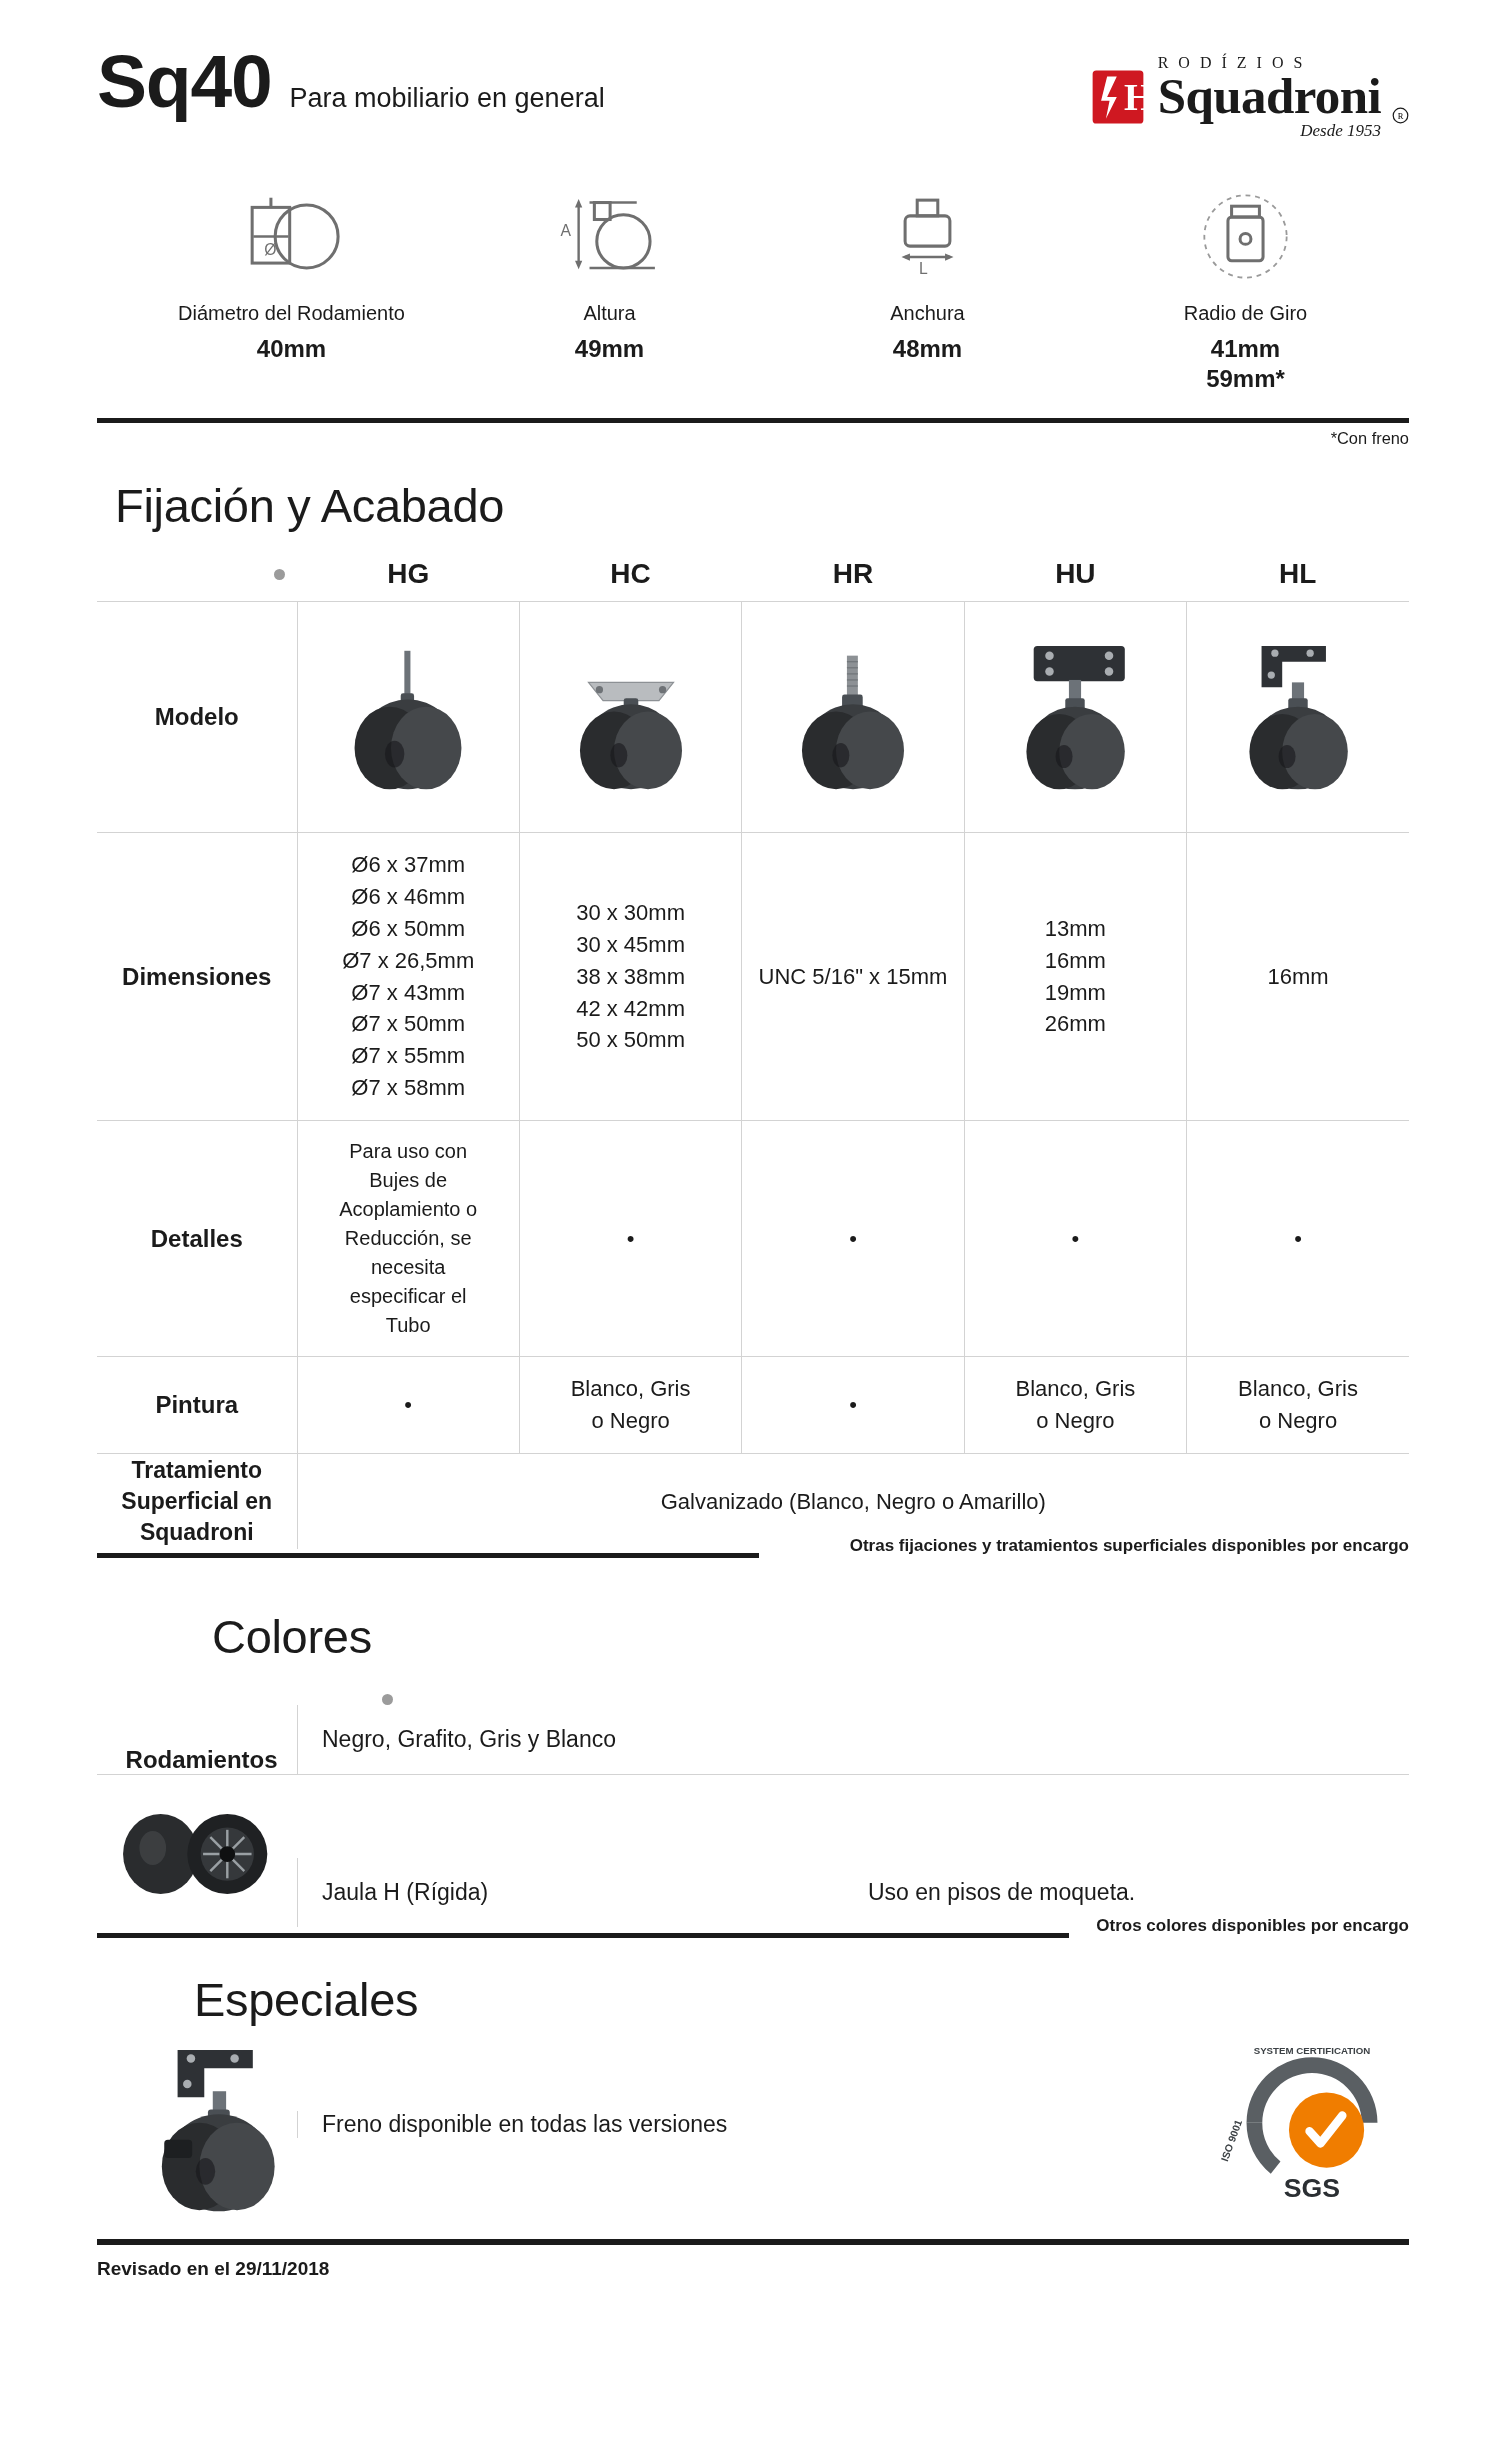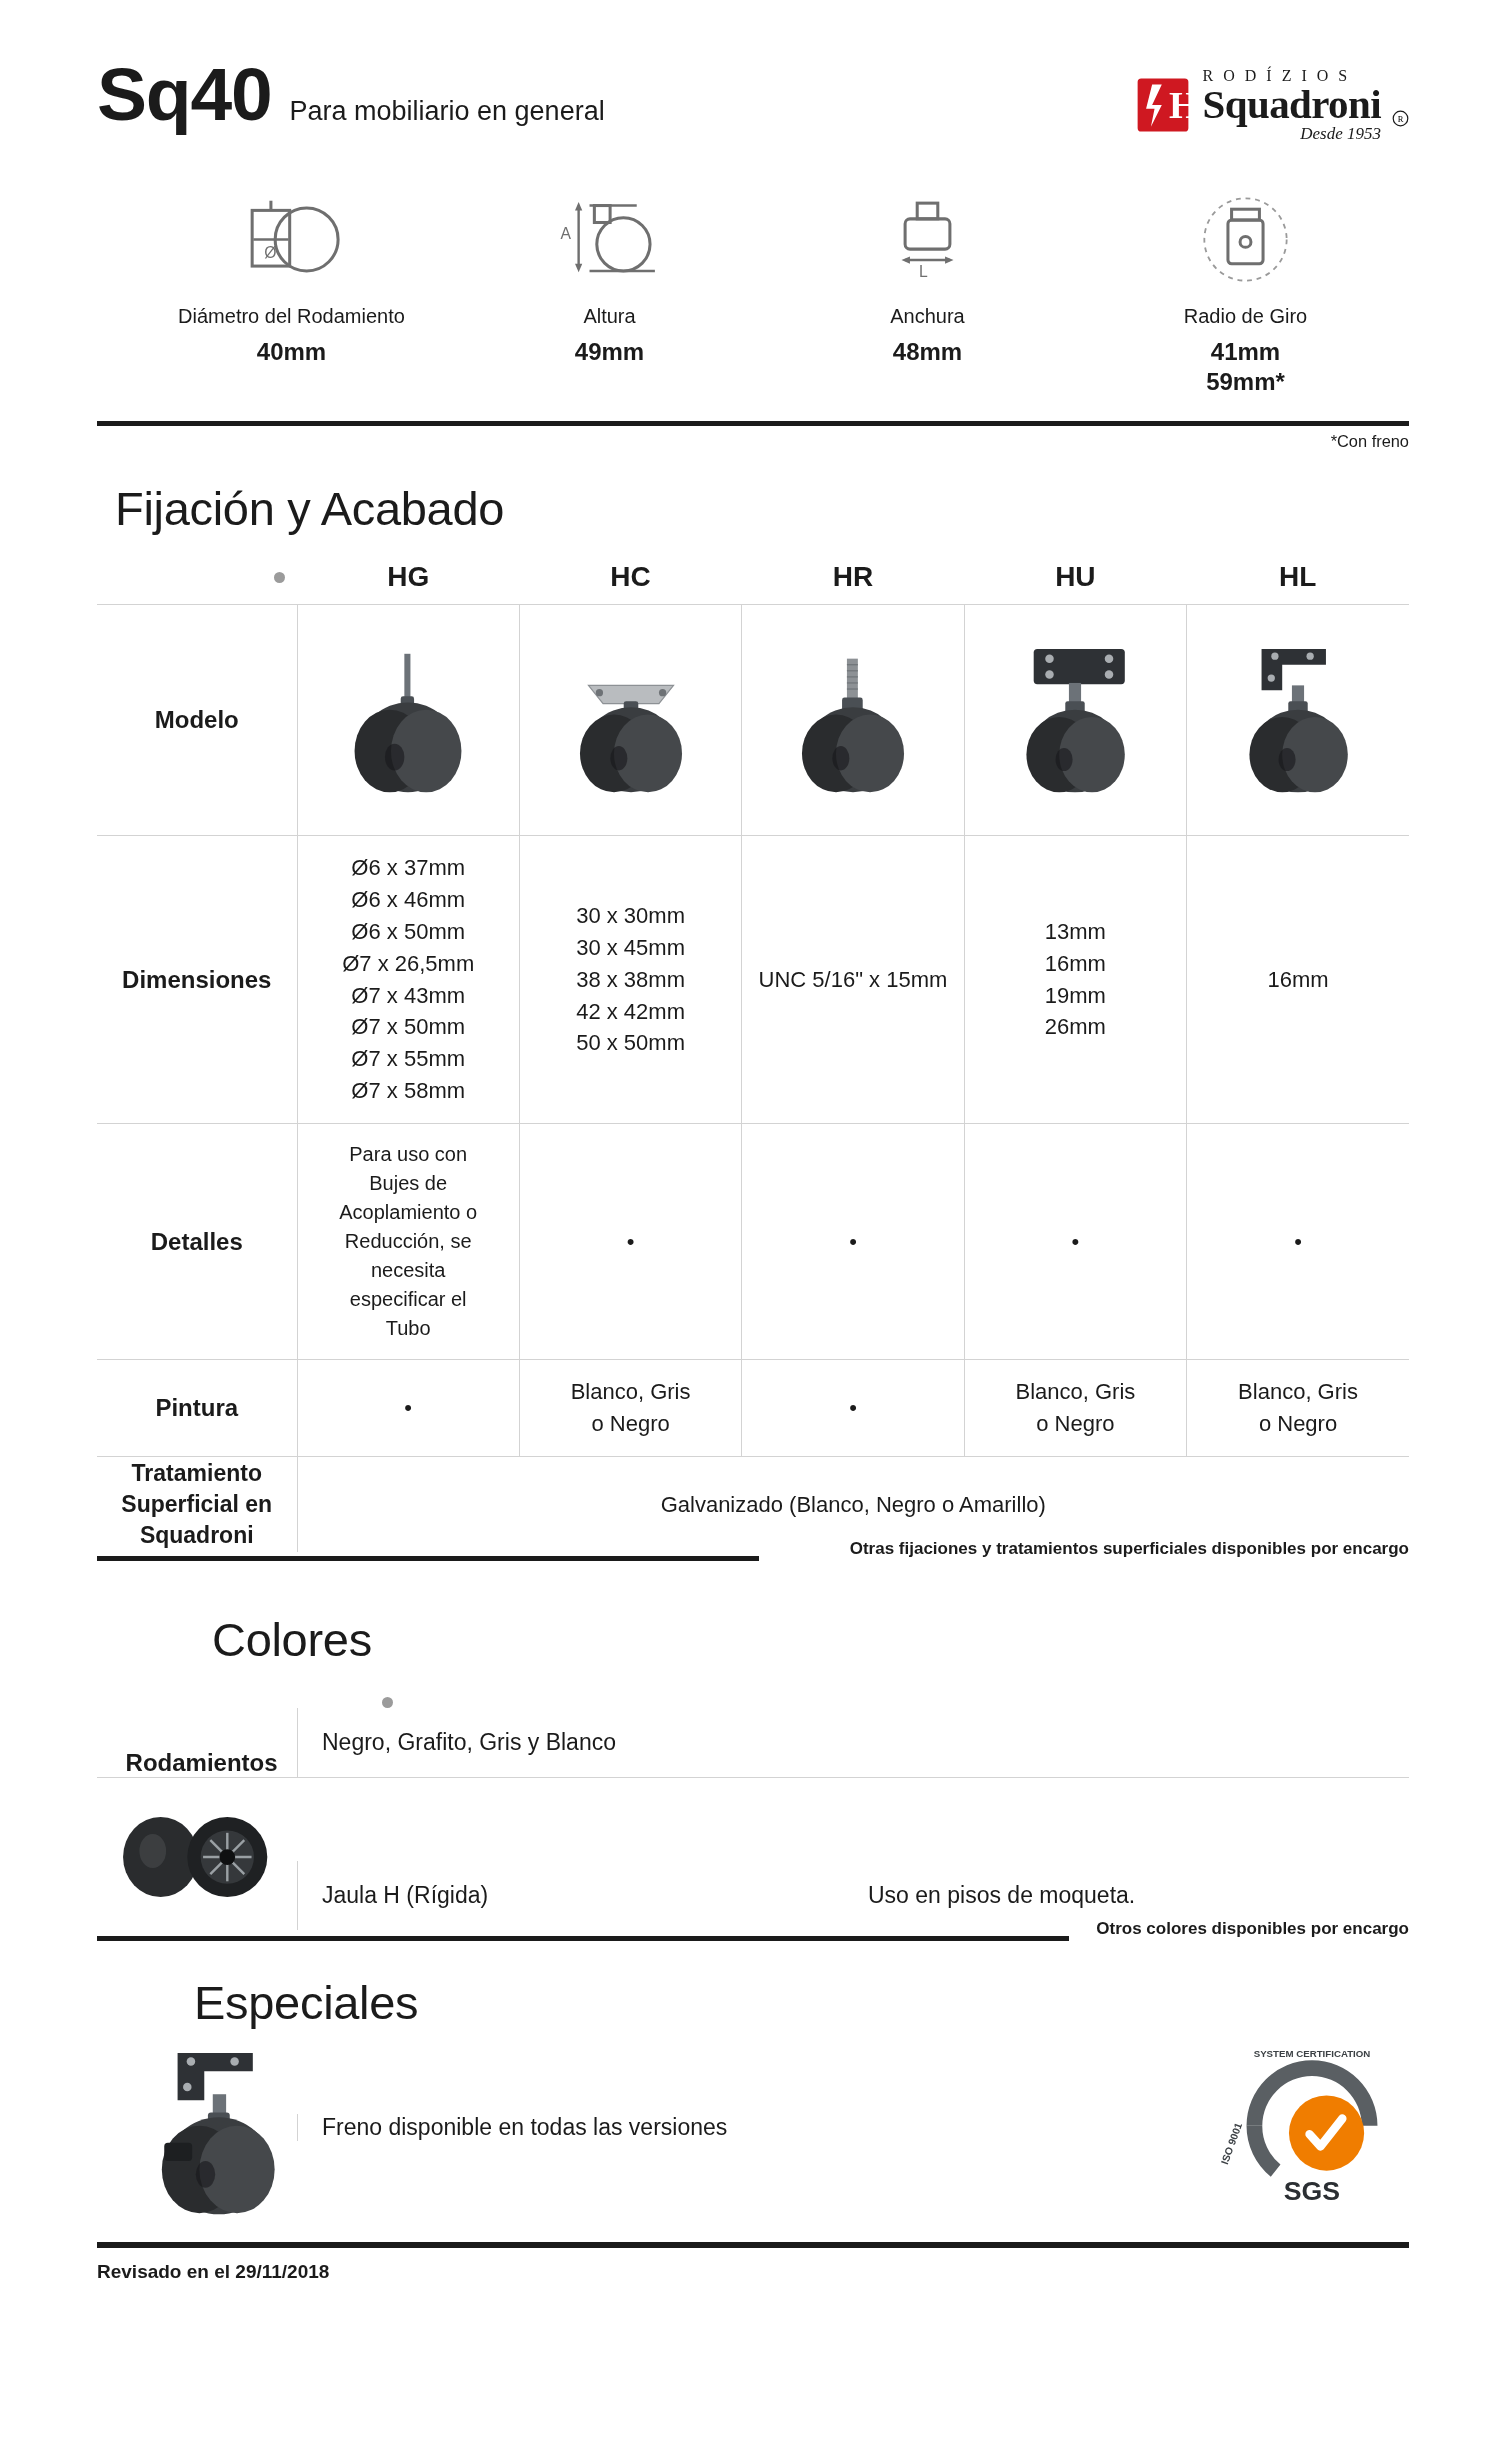--- a/index.html
+++ b/index.html
@@ -8,30 +8,30 @@
     width: 1506px;
     min-height: 2462px;
     background: #ffffff;
     font-family: "Liberation Sans", sans-serif;
     color: #1b1b1b;
     -webkit-font-smoothing: antialiased;
   }
   .page { position: relative; width: 1506px; min-height: 2462px; padding: 0 97px; }
 
   
-  .header { display:flex; align-items:flex-start; justify-content:space-between; padding-top: 57px; gap: 25px; }
+  .header { display:flex; align-items:flex-start; justify-content:space-between; padding-top: 44px; gap: 25px; }
   .title-block { display:flex; align-items:baseline; gap: 18px; }
   .title { font-size: 75px; font-weight: 700; letter-spacing: -1.2px; line-height: 1; color:#1b1b1b; }
   .subtitle { font-size: 27px; color:#1b1b1b; font-weight: 400; }
 
   .logo { display:flex; align-items:center; gap: 11px; padding-top: 11px; }
   .logo-mark { width: 58px; height: 58px; position: relative; }
   .logo-text { display:flex; flex-direction:column; line-height: 1; }
   .logo-top { font-size: 16px; letter-spacing: 3px; color:#1b1b1b; font-family:"Liberation Serif", serif; }
-  .logo-main { font-size: 41px; font-weight:700; font-family:"Liberation Serif", serif; letter-spacing:-0.6px; color:#1b1b1b;}
+  .logo-main { font-size: 51px; font-weight:700; font-family:"Liberation Serif", serif; letter-spacing:-0.6px; color:#1b1b1b;}
   .logo-sub { font-size: 17px; font-style: italic; text-align:right; font-family:"Liberation Serif", serif; color:#1b1b1b; }
 
   
   .specs { display:flex; justify-content: space-between; margin-top: 43px; padding: 0 36px 0 67px; }
   .spec { display:flex; flex-direction:column; align-items:center; width: 255px; }
   .spec-icon { height: 109px; display:flex; align-items:flex-end; justify-content:center; }
   .spec-label { font-size: 20px; color:#1b1b1b; margin-top: 11px; }
   .spec-value { font-size: 24px; font-weight: 700; margin-top: 8.5px; text-align:center; line-height: 1.25; }
 
   .rule { height: 5.5px; background:#1b1b1b; }

